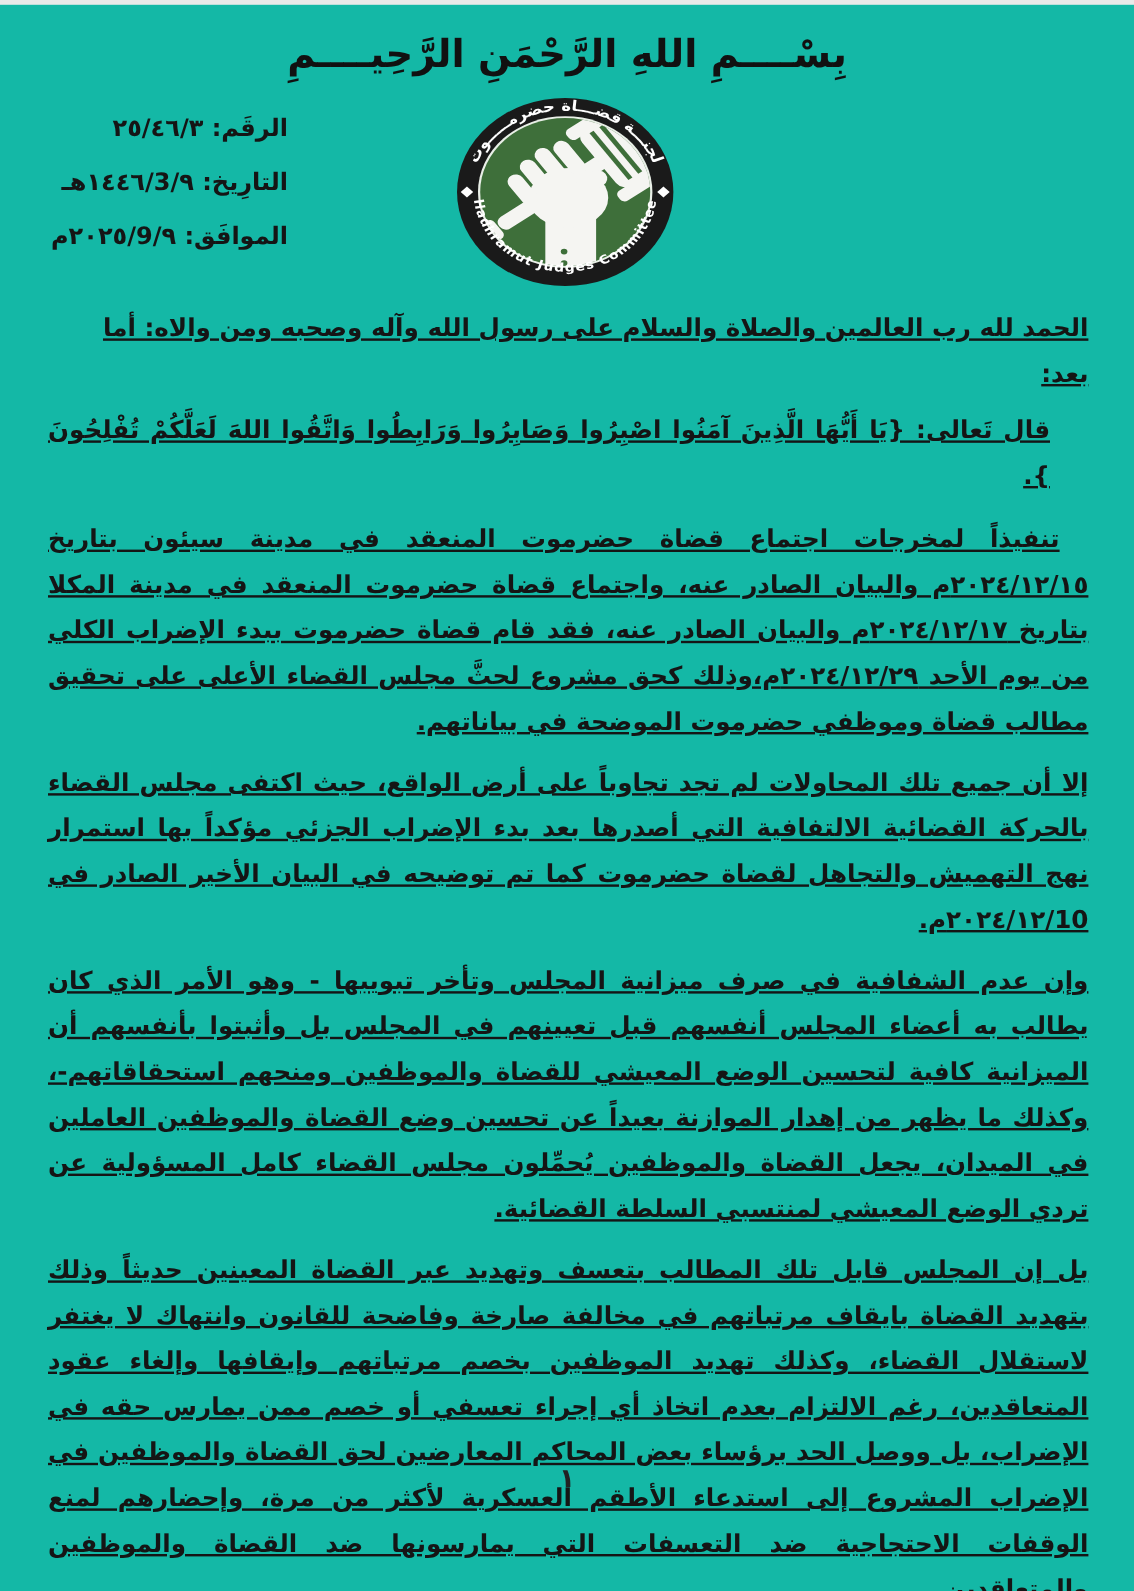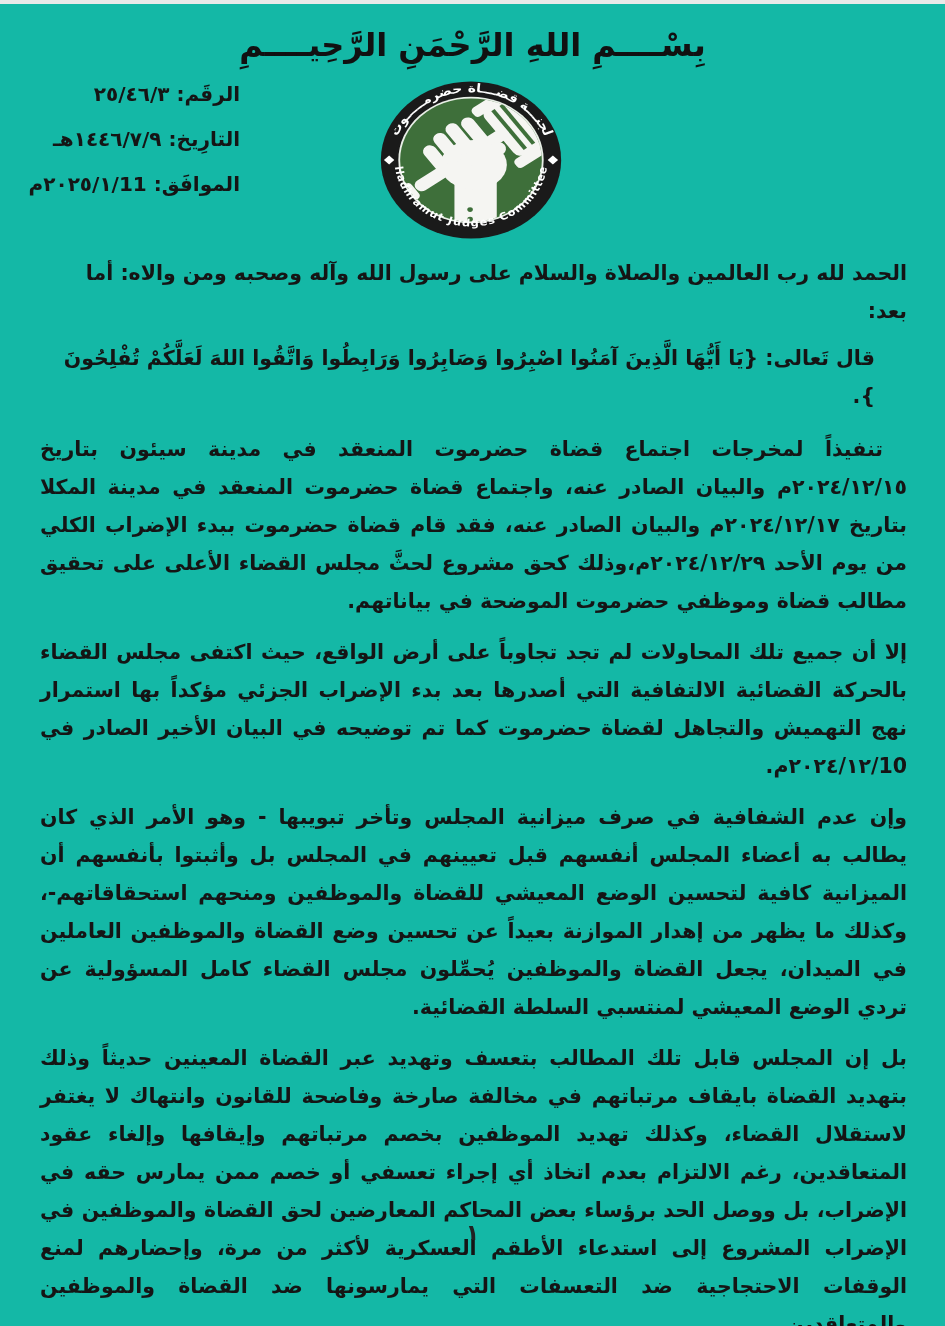--- a/index.html
+++ b/index.html
@@ -8,53 +8,53 @@
     position:relative;width:945px;height:1326px;margin:4px auto;
     background:#14b8a6;color:#161616;overflow:hidden;
   }
   
   .basmala{
     position:absolute;top:22px;left:0;right:0;text-align:center;
     font-size:32px;font-weight:bold;letter-spacing:0px;color:#111;
   }
   
   .meta{
-    position:absolute;top:78px;left:50px;width:190px;
+    position:absolute;top:90px;left:50px;width:190px;
     direction:rtl;text-align:right;font-size:20px;font-weight:bold;color:#151515;
   }
   .meta .meta-line{line-height:24px;margin-bottom:21px;white-space:nowrap;}
   
   .logo{position:absolute;top:76px;left:379px;width:184px;height:160px;}
   .logo svg{display:block;width:100%;height:100%;}
   
   .body-text{
     position:absolute;top:250px;right:38px;left:40px;
     direction:rtl;text-align:justify;text-justify:inter-word;
     font-size:20.5px;line-height:38px;font-weight:bold;color:#151515;
   }
-  .body-text p{margin:0 0 13px 0;}
+  .body-text p{margin:0 0 13px 0;text-decoration:underline;}
   .salutation{text-align:right;margin-bottom:9px !important;}
-  .verse{text-align:right;padding-right:32px;margin-bottom:15px !important;}
+  .verse{padding-right:32px;margin-bottom:15px !important;}
   .par-first{text-indent:24px;}
   .page-number{
     position:absolute;top:1216px;left:0;right:0;text-align:center;
     font-size:22px;font-weight:bold;color:#222;
   }
 </style>
 </head>
 <body>
 
 <div class="page">
 
   <div class="basmala">بِسْــــمِ اللهِ الرَّحْمَنِ الرَّحِيــــمِ</div>
 
   <div class="meta">
     <div class="meta-line">الرقَم: ٢٥/٤٦/٣</div>
-    <div class="meta-line">التارِيخ: ١٤٤٦/٧/٩هـ</div>
-    <div class="meta-line">الموافَق: ٢٠٢٥/١/11م</div>
+    <div class="meta-line">التارِيخ: ١٤٤٦/3/٩هـ</div>
+    <div class="meta-line">الموافَق: ٢٠٢٥/9/٩م</div>
   </div>
 
   <div class="logo">
     <svg viewBox="0 0 200 200" preserveAspectRatio="none">
       <defs>
         <clipPath id="innerClip">
             <circle cx="100" cy="100" r="77"></circle>
           </clipPath>
         <path id="arcTop" d="M 15,100 A 85,85 0 0 1 185,100" fill="none"></path>
         <path id="arcBottom" d="M 17,100 A 83,83 0 0 0 183,100" fill="none"></path>

